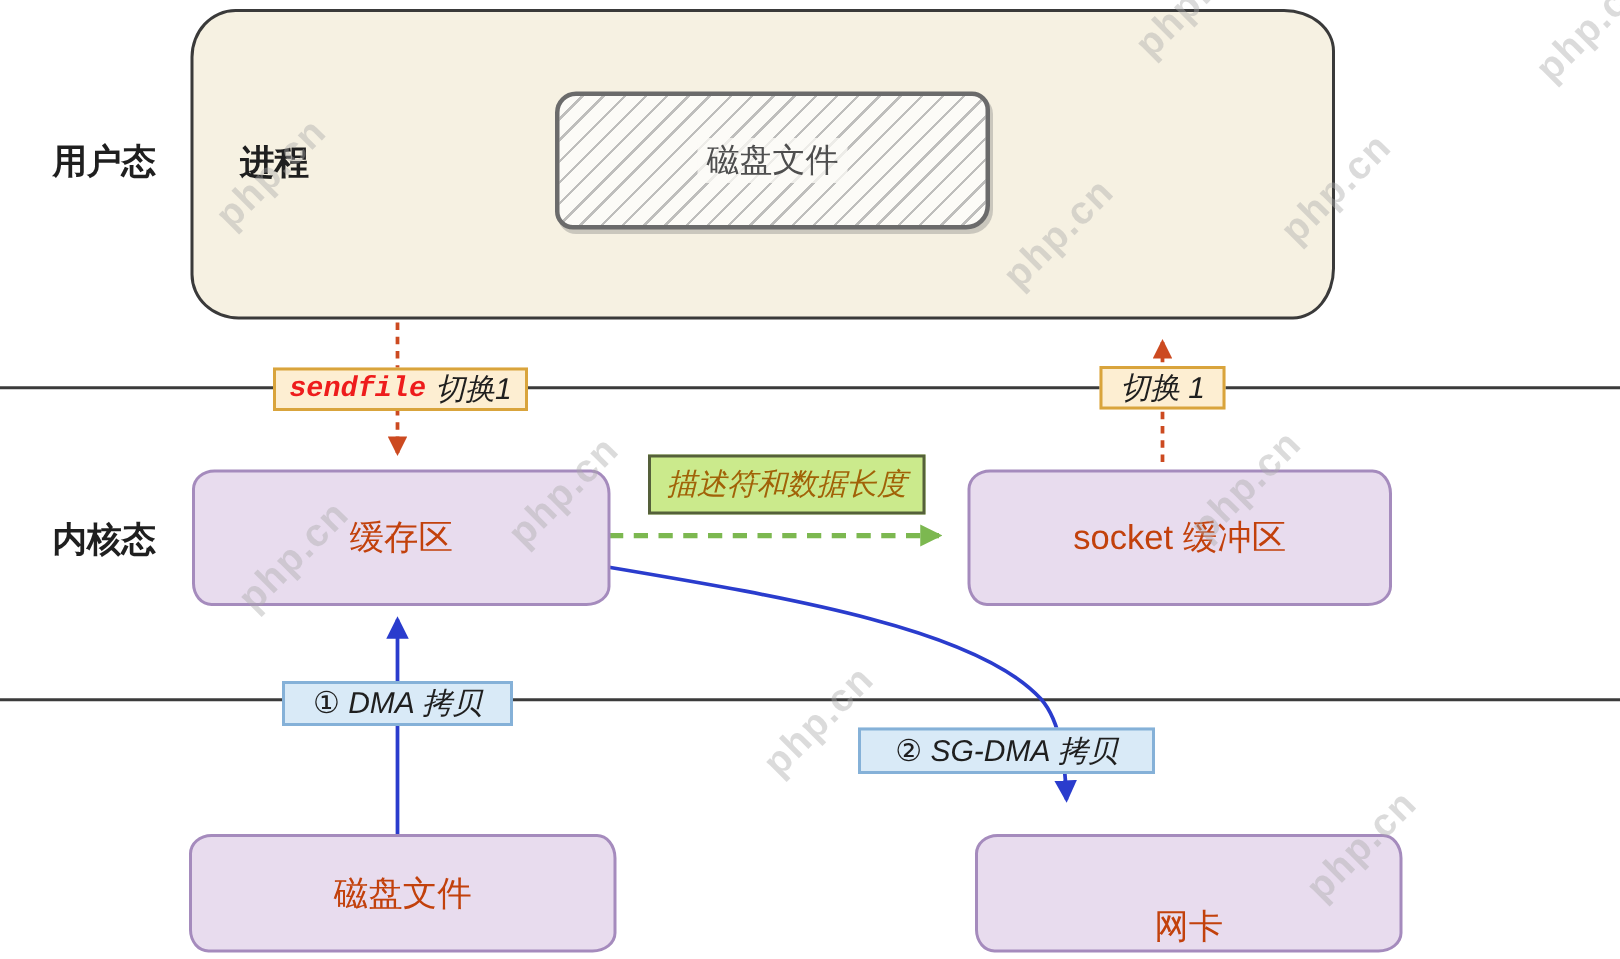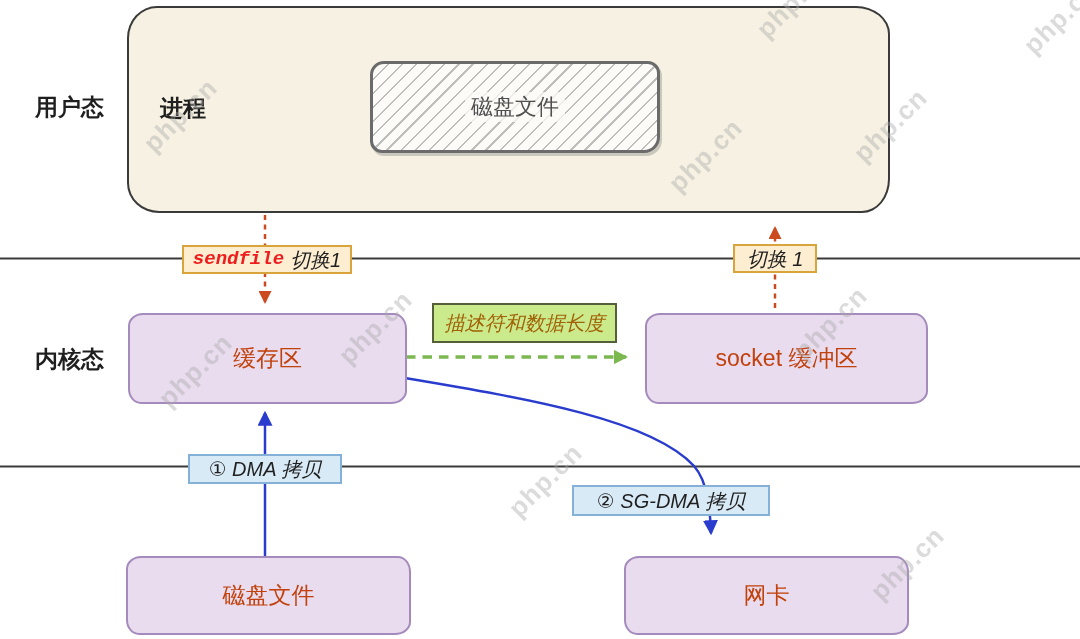--- a/index.html
+++ b/index.html
@@ -51,21 +51,21 @@
     position:absolute; z-index:2;
     background:var(--purpleFill,#e8dcee);
     border:2px solid var(--purpleBorder,#a58bbd);
     border-radius:15px 13px 16px 13px / 13px 16px 13px 15px;
     display:flex; align-items:center; justify-content:center;
     font-size:23px; color:#c2410c;
   }
   .kbox.buffer { left:128px; top:313px; width:275px; height:87px; }
   .kbox.socket { left:645px; top:313px; width:279px; height:87px; }
   .kbox.disk   { left:126px; top:556px; width:281px; height:75px; }
-  .kbox.nic    { left:624px; top:556px; width:281px; height:75px; }
+  .kbox.nic    { left:650px; top:556px; width:281px; height:75px;align-items:flex-end; }
 
   
   .tag {
     position:absolute; z-index:5;
     display:flex; align-items:center; justify-content:center; gap:6px;
     font-size:20px; line-height:1;
     box-sizing:border-box;
     font-style:italic;
   }
   .tag.orange { background:var(--orangeFill,#fdeed2); border:2px solid var(--orangeBorder,#d9a43c); }

